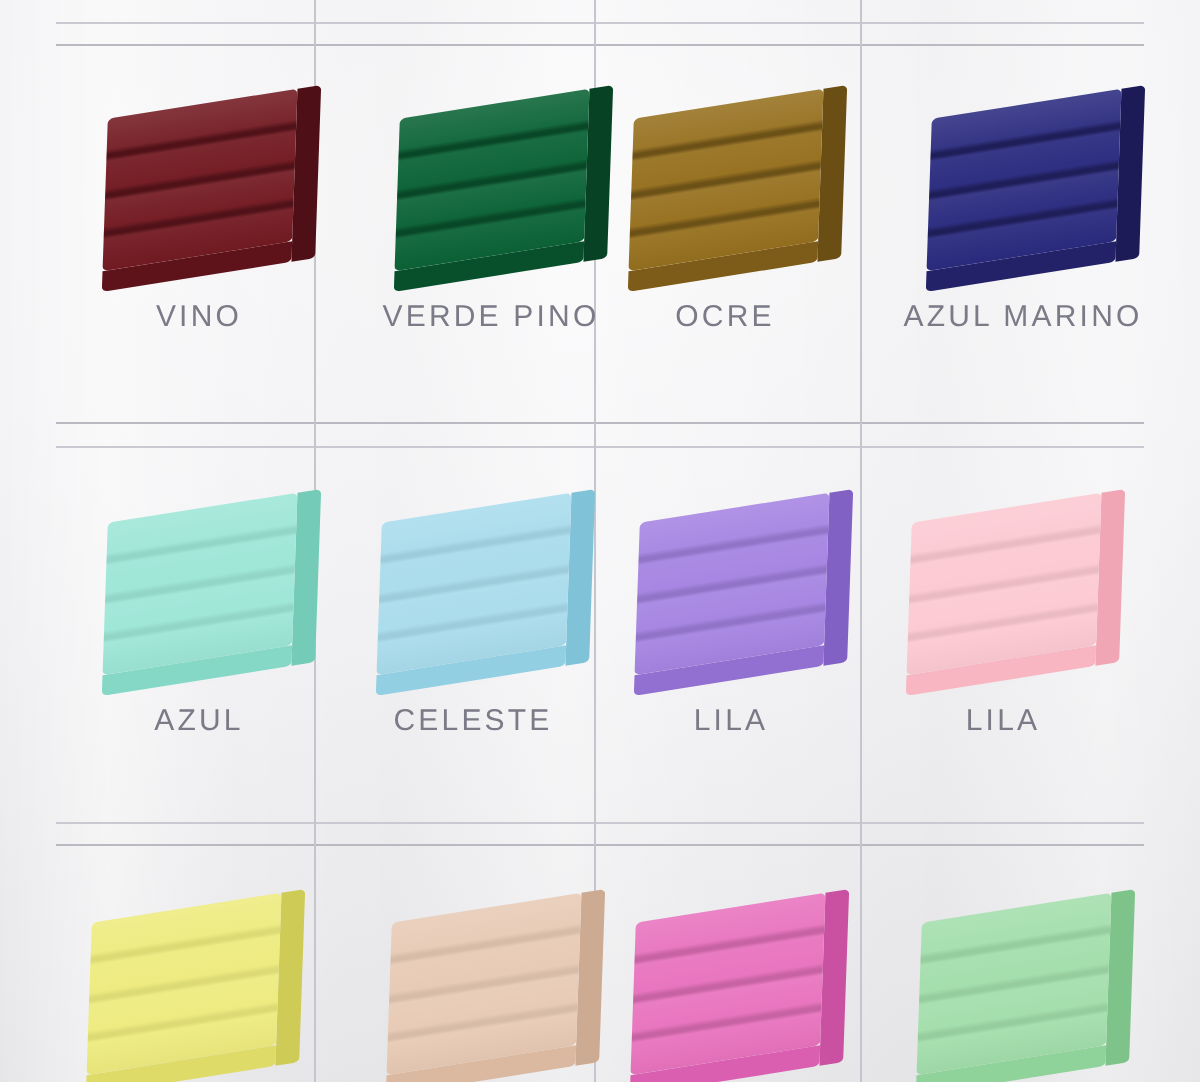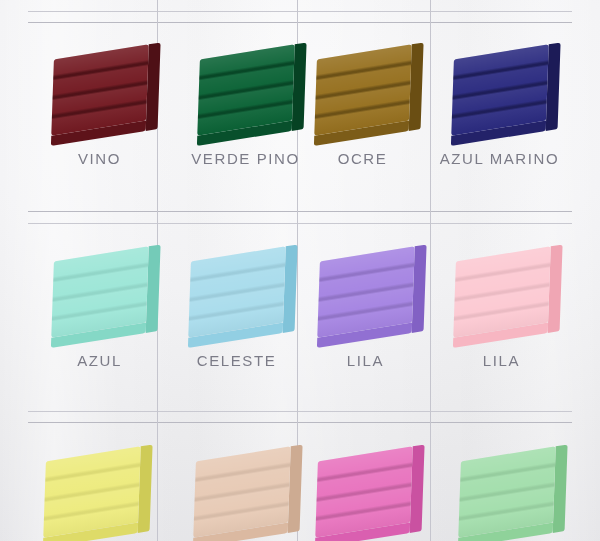--- a/index.html
+++ b/index.html
@@ -199,21 +199,21 @@
       <div class="shadow"></div>
       <div class="block" style="--top: #96701F; --front: #7C5C18; --side: #6A4E13; --groove: rgba(0,0,0,0.28);">
         <div class="side"></div>
         <div class="front"></div>
         <div class="top"></div>
       </div>
     </div>
     <div class="label">OCRE</div>
   </div>
 
-  <div class="cell" style="left:428px; top:30px;">
+  <div class="cell" style="left:440px; top:30px;">
     <div class="swatch-wrap">
       <div class="shadow"></div>
       <div class="block" style="--top: #2B2B80; --front: #232269; --side: #1C1B57; --groove: rgba(0,0,0,0.30);">
         <div class="side"></div>
         <div class="front"></div>
         <div class="top"></div>
       </div>
     </div>
     <div class="label">AZUL MARINO</div>
   </div>

